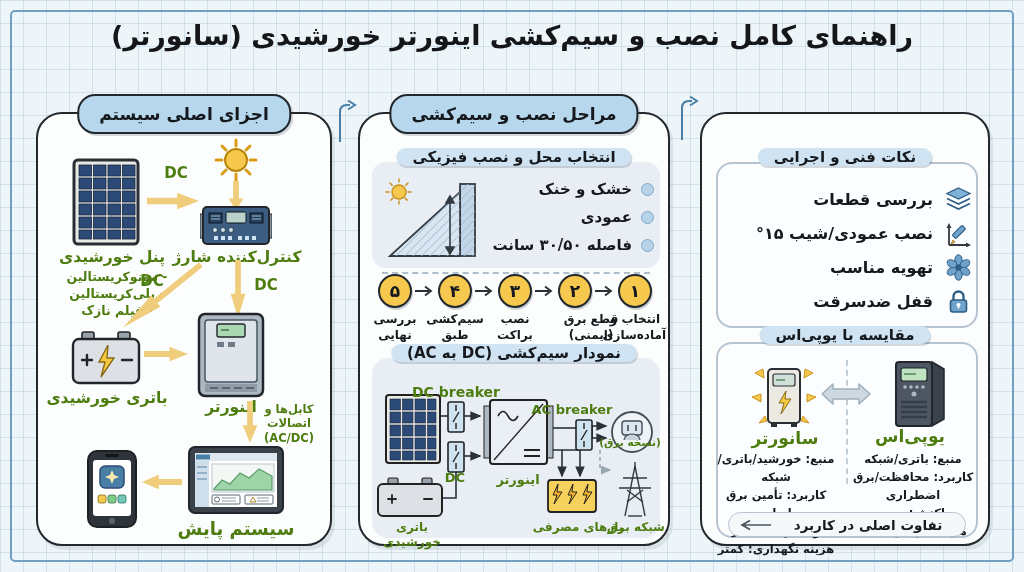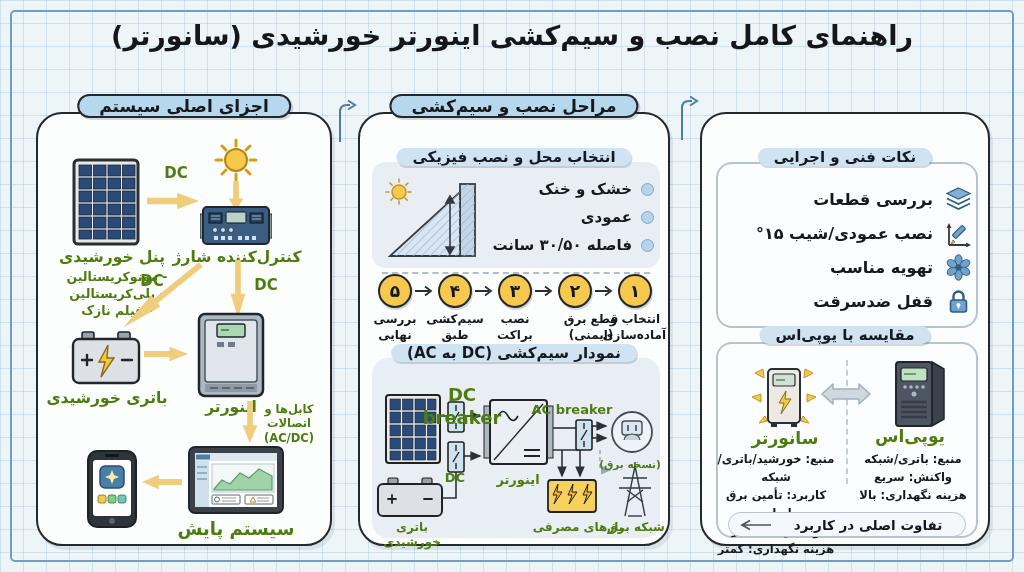--- a/index.html
+++ b/index.html
@@ -20,21 +20,21 @@
     font-size:27px;font-weight:bold;color:#14161a;letter-spacing:-.5px;
   }
   .panel{
     position:absolute;top:112px;height:434px;background:#fcfdfd;
     border:2.5px solid #23282d;border-radius:26px;
     box-shadow:3px 4px 0 rgba(40,60,80,.10);
   }
   .hpill{
     position:absolute;top:-20px;left:50%;transform:translateX(-50%);
     background:#b7d7ec;border:2.5px solid #23282d;border-radius:18px;
-    padding:0 20px;font-size:17px;font-weight:bold;white-space:nowrap;direction:rtl;
+    padding:8px 20px;font-size:17px;font-weight:bold;white-space:nowrap;direction:rtl;
     box-shadow:2px 2px 0 rgba(30,50,70,.18);z-index:3;
   }
   .spill{
     position:absolute;left:50%;transform:translateX(-50%);
     background:#cfe3f2;border-radius:14px;padding:0 16px;
     font-size:15px;font-weight:bold;white-space:nowrap;direction:rtl;
     box-shadow:1px 2px 0 rgba(30,50,70,.18);z-index:3;
   }
   .section{position:absolute;background:#e9eef4;border-radius:14px;}
   .osection{position:absolute;background:#fbfdfe;border:2px solid #b6c4d2;border-radius:16px;}
@@ -426,25 +426,25 @@
 
       <g stroke="#333a41" stroke-width="1.4" fill="none">
         <path d="M263,108 L253,158 M263,108 L273,158"></path>
         <path d="M263,104 V108"></path>
         <path d="M251,120 H275 M247,130 H279"></path>
         <path d="M255,144 L271,132 M255,132 L271,144"></path>
         <path d="M256,158 H270"></path>
       </g>
     </svg>
 
-    <div class="lbl lat" style="left:52px;top:270px;width:100px;font-size:18px">DC breaker</div>
+    <div class="lbl lat" style="left:46px;top:270px;width:100px;font-size:14px">DC breaker</div>
     <div class="lbl lat" style="left:70px;top:356px;width:50px;font-size:13px">DC</div>
     <div class="lbl" style="left:118px;top:358px;width:80px;font-size:13px">اینورتر</div>
     <div class="lbl lat" style="left:166px;top:288px;width:92px;font-size:13px">AC breaker</div>
-    <div class="lbl" style="left:228px;top:344px;width:84px;font-size:10.5px">(نسخه برق)</div>
+    <div class="lbl" style="left:228px;top:322px;width:84px;font-size:10.5px">(نسخه برق)</div>
     <div class="lbl" style="left:6px;top:406px;width:92px;font-size:12px">باتری خورشیدی</div>
     <div class="lbl" style="left:172px;top:406px;width:92px;font-size:12px">بارهای مصرفی</div>
     <div class="lbl" style="left:244px;top:406px;width:64px;font-size:12px">شبکه برق</div>
   </div>
 
   <div class="panel" style="left:700px;width:290px">
 
     <div class="osection" style="left:14px;top:48px;width:262px;height:166px"></div>
     <div class="spill" style="top:34px">نکات فنی و اجرایی</div>
 
@@ -542,20 +542,21 @@
     <div class="lbl" style="left:150px;top:312px;width:116px;font-size:17px">یوپی‌اس</div>
 
     <div class="speccol" style="left:8px;top:336px;width:132px">
       <div>منبع: خورشید/باتری/شبکه</div>
       <div>کاربرد: تأمین برق اصلی</div>
       <div>واکنش: با تأخیر</div>
       <div>هزینه نگهداری: کمتر</div>
     </div>
     <div class="speccol" style="left:148px;top:336px;width:126px">
       <div>منبع: باتری/شبکه</div>
+      <div>کاربرد: محافظت/برق اضطراری</div>
       <div>واکنش: سریع</div>
       <div>هزینه نگهداری: بالا</div>
     </div>
 
     <div class="fpill" style="left:26px;top:398px;width:238px;height:25px">
       <svg width="34" height="12" viewBox="0 0 34 12">
         <path d="M32,6 H4 M11,1.5 L3,6 L11,10.5" fill="none" stroke="#4a5560" stroke-width="1.7"></path>
       </svg>
       <span class="ftxt">تفاوت اصلی در کاربرد</span>
     </div>

